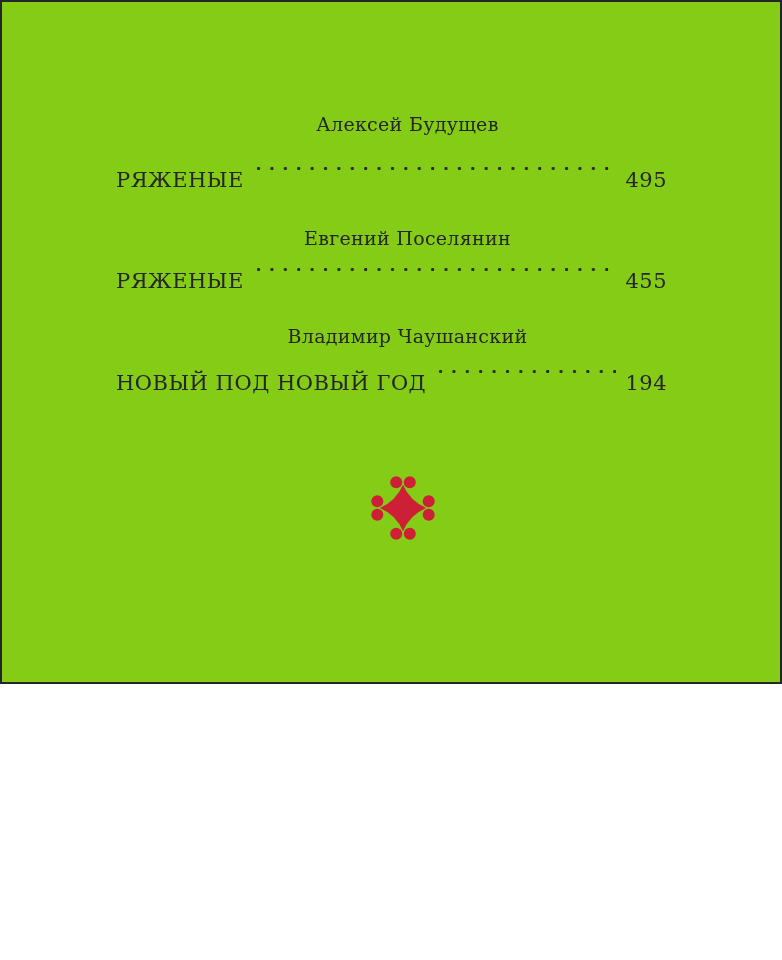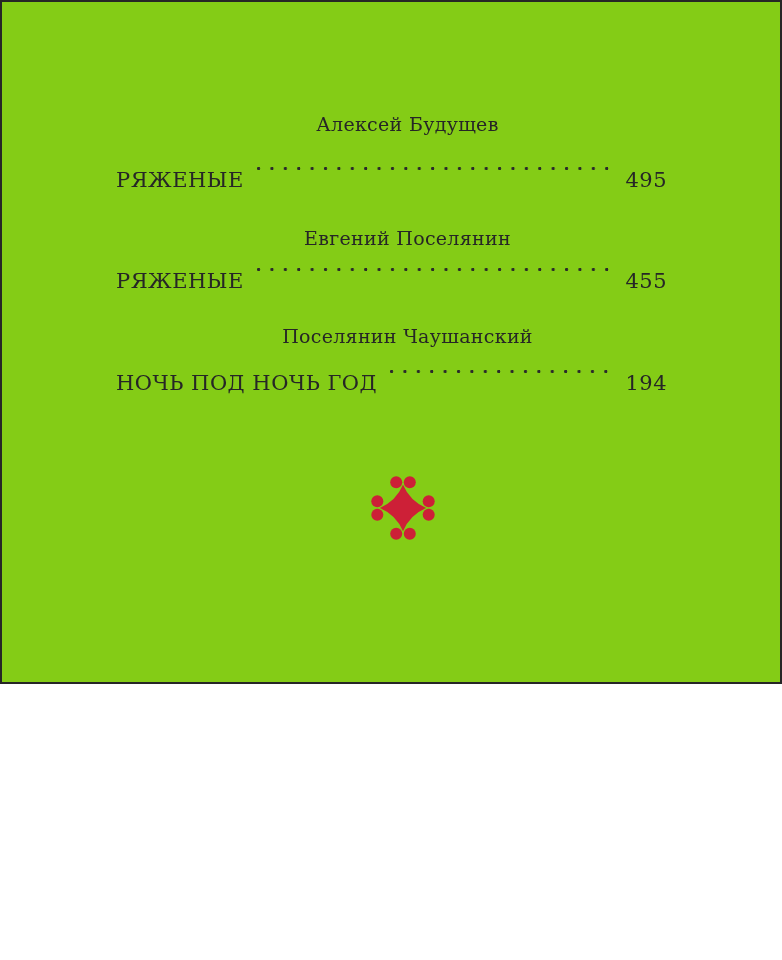--- a/index.html
+++ b/index.html
@@ -92,24 +92,24 @@
     </div>
 
     <div class="author-row author-2">Евгений Поселянин</div>
 
     <div class="entry-row entry-2">
       <span class="entry-title">РЯЖЕНЫЕ</span>
       <span class="dots"></span>
       <span class="pagenum">455</span>
     </div>
 
-    <div class="author-row author-3">Поселянин Чаушанский</div>
+    <div class="author-row author-3">Владимир Чаушанский</div>
 
     <div class="entry-row entry-3">
-      <span class="entry-title">НОЧЬ ПОД НОЧЬ ГОД</span>
+      <span class="entry-title">НОВЫЙ ПОД НОВЫЙ ГОД</span>
       <span class="dots"></span>
       <span class="pagenum">194</span>
     </div>
 
   </div>
 
   <svg class="ornament" viewBox="-32.5 -32.5 65 65" xmlns="http://www.w3.org/2000/svg" aria-hidden="true">
     <g fill="#cd2037">
 
       <path d="M 0 -23.5

